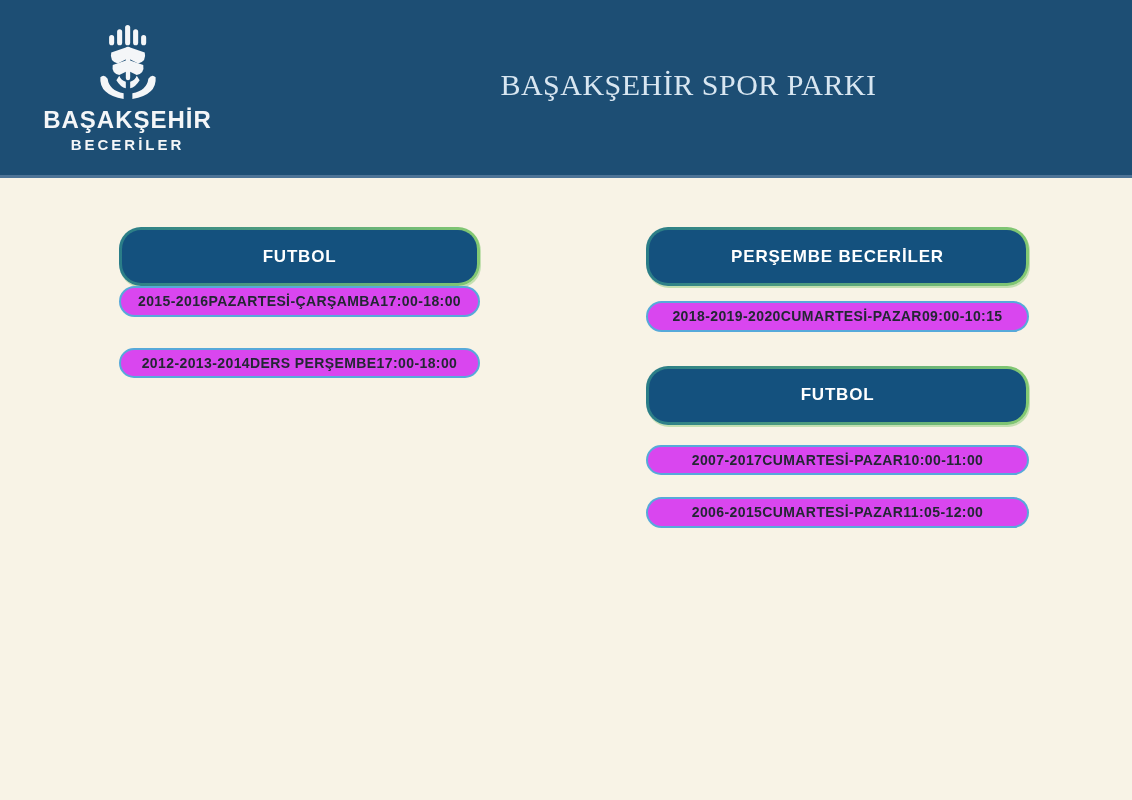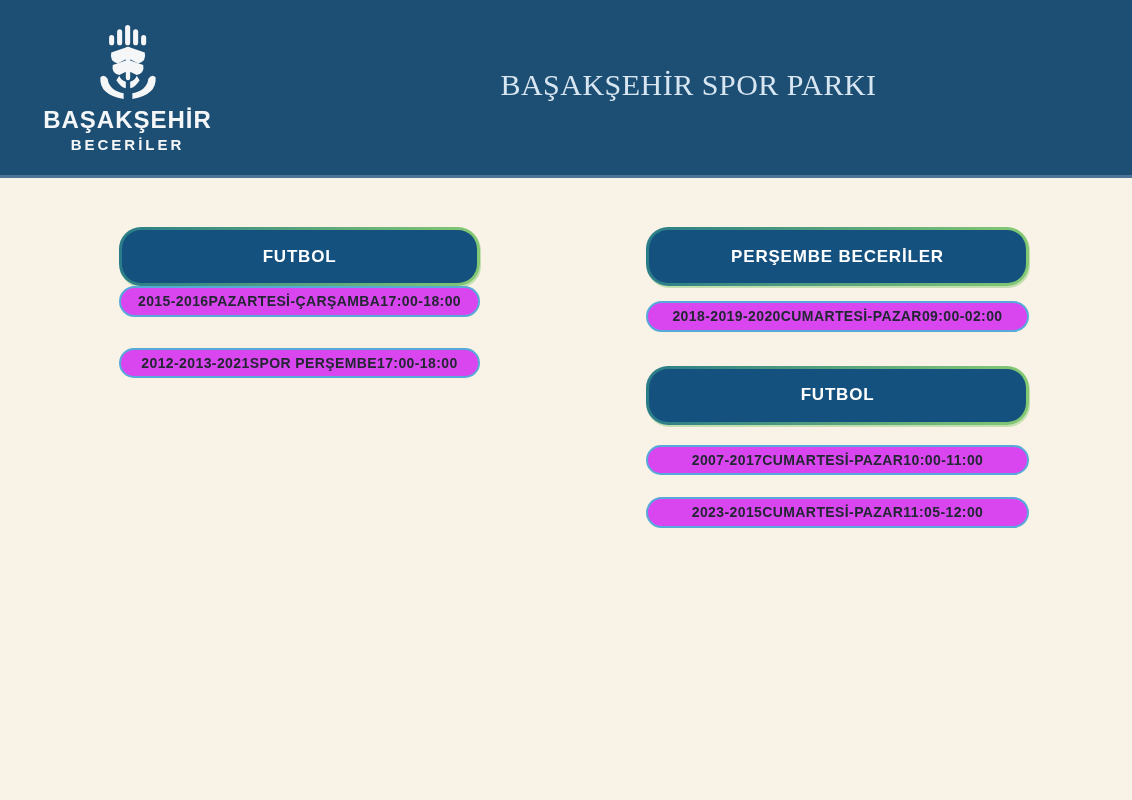--- a/index.html
+++ b/index.html
@@ -105,48 +105,48 @@
         <span>FUTBOL</span>
       </div>
 
       <div class="card mt-43">
         <div>2015-2016</div>
         <div>PAZARTESİ-ÇARŞAMBA</div>
         <div>17:00-18:00</div>
       </div>
 
       <div class="card mt-31">
-        <div>2012-2013-2021</div>
-        <div>SPOR PERŞEMBE</div>
+        <div>2012-2013-2014</div>
+        <div>DERS PERŞEMBE</div>
         <div>17:00-18:00</div>
       </div>
     </div>
 
     <div class="col-right">
       <div class="pill-header">
         <span>PERŞEMBE BECERİLER</span>
       </div>
 
       <div class="card mt-15">
         <div>2018-2019-2020</div>
         <div>CUMARTESİ-PAZAR</div>
-        <div>09:00-02:00</div>
+        <div>09:00-10:15</div>
       </div>
 
       <div class="pill-header mt-34">
         <span>FUTBOL</span>
       </div>
 
       <div class="card mt-20">
         <div>2007-2017</div>
         <div>CUMARTESİ-PAZAR</div>
         <div>10:00-11:00</div>
       </div>
 
       <div class="card mt-22">
-        <div>2023-2015</div>
+        <div>2006-2015</div>
         <div>CUMARTESİ-PAZAR</div>
         <div>11:05-12:00</div>
       </div>
     </div>
 
   </div>
 </div>
 
 </body></html>

